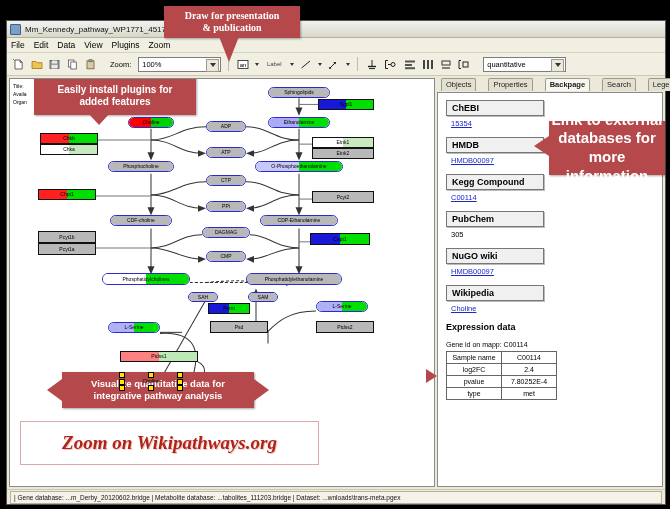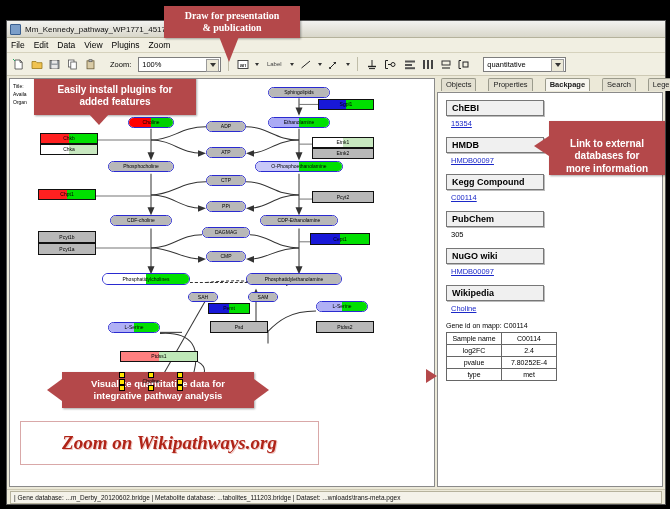--- a/index.html
+++ b/index.html
@@ -504,20 +504,21 @@
               <a class="dblink" style="color: rgb(27, 40, 200);">HMDB00097</a>
               <div class="dbbox">Kegg Compound</div>
               <a class="dblink" style="color: rgb(27, 40, 200);">C00114</a>
               <div class="dbbox">PubChem</div>
               <a class="dbplain">305</a>
               <div class="dbbox">NuGO wiki</div>
               <a class="dblink" style="color: rgb(27, 40, 200);">HMDB00097</a>
               <div class="dbbox">Wikipedia</div>
               <a class="dblink" style="color: rgb(27, 40, 200);">Choline</a>
             </div>
+          <div class="exphead">Expression data</div>
           <div class="geneid">Gene id on mapp: C00114</div>
           <table class="exp">
             <tbody id="exprows">
                 <tr>
                   <td>Sample name</td>
                   <td>C00114</td>
                 </tr>
                 <tr>
                   <td>log2FC</td>
                   <td>2.4</td>
@@ -540,21 +541,21 @@
       <div class="statusinner">| Gene database: ...m_Derby_20120602.bridge | Metabolite database: ...tabolites_111203.bridge | Dataset:  ...wnloads\trans-meta.pgex</div>
     </div>
   </div>
 
   <div class="callout" style="left:164px;top:6px;width:136px;height:32px;font-size:10px;font-family:Liberation Serif, serif;">
     <span style="white-space:pre-line">Draw for presentation
 &amp; publication</span>
   </div>
   <div class="tri" style="left:218px;top:34px;border-left:11px solid transparent;border-right:11px solid transparent;border-top:28px solid #b4484a;"></div>
 
-  <div class="callout" style="left:549px;top:121px;width:116px;height:54px;font-size:10px;align-items:flex-end;">
+  <div class="callout" style="left:549px;top:121px;width:116px;height:54px;font-size:15px;">
     <span style="white-space:pre-line">Link  to external
 databases  for
 more information</span>
   </div>
   <div class="tri" style="left:534px;top:136px;border-top:10px solid transparent;border-bottom:10px solid transparent;border-right:15px solid #b4484a;"></div>
   <div class="tri" style="left:426px;top:369px;border-top:7px solid transparent;border-bottom:7px solid transparent;border-left:11px solid #b4484a;"></div>
 
 </div>
 
 </body></html>

